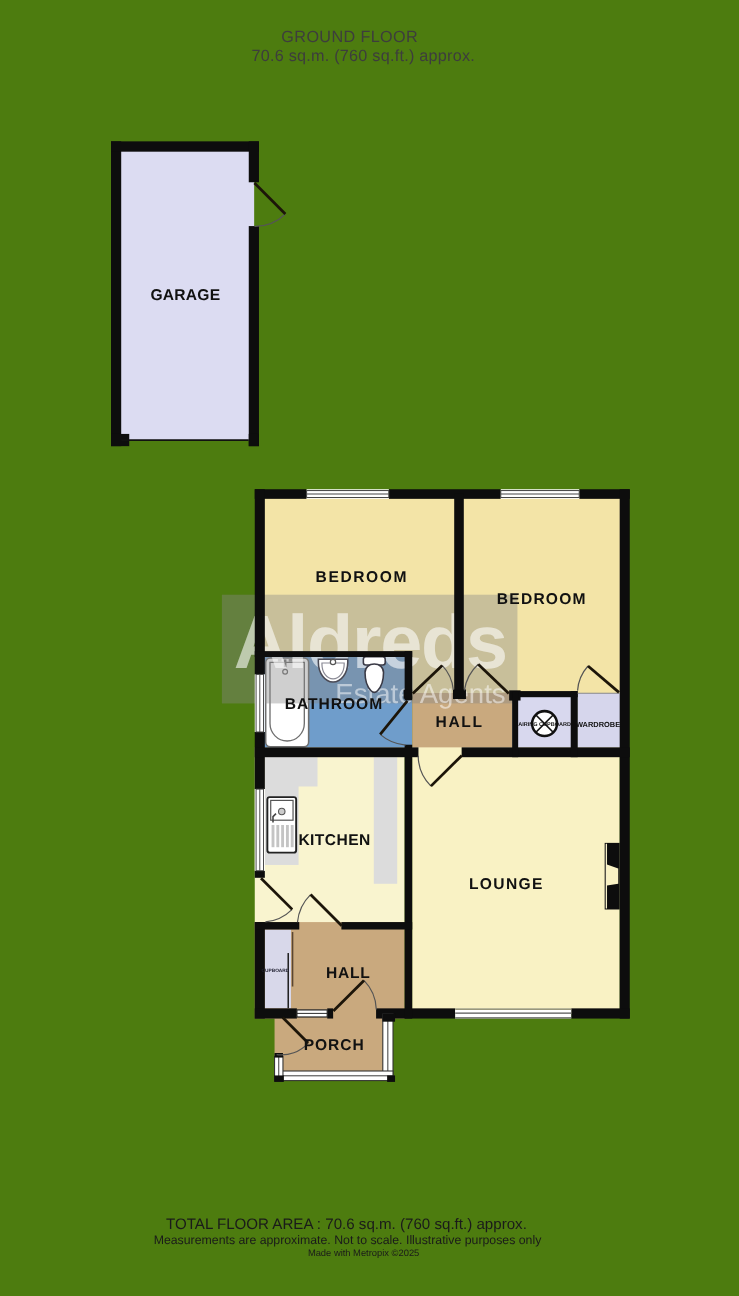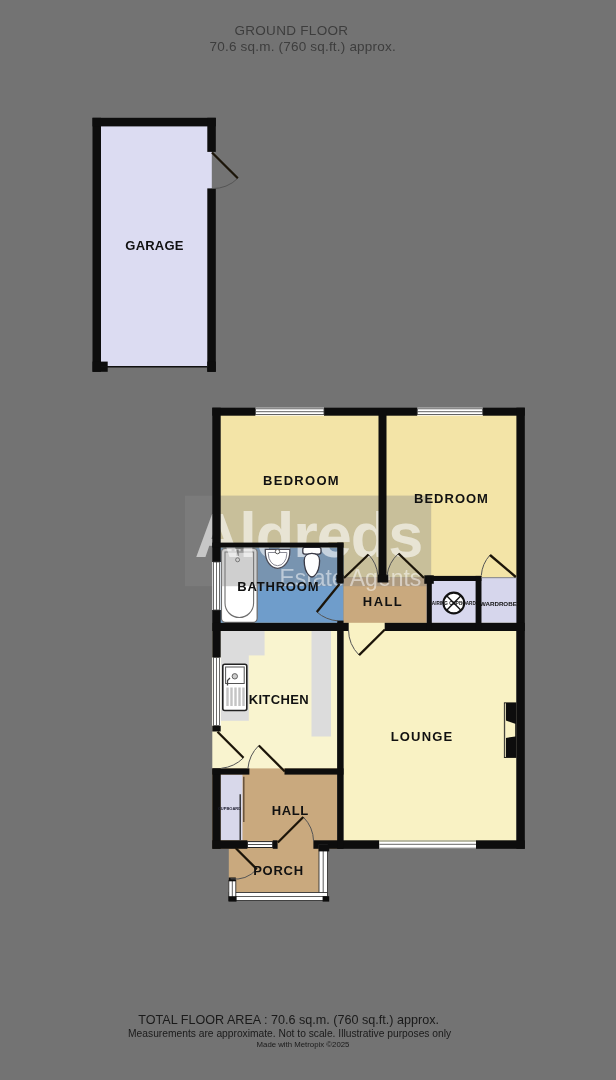--- a/index.html
+++ b/index.html
@@ -1,16 +1,16 @@
 <!DOCTYPE html>
 <html><head>
 <meta charset="utf-8">
 <style>
   html,body{margin:0;padding:0;background:#ffffff;}
-  .page{position:relative;width:616px;height:1080px;background:#737373;overflow:hidden;
+  .page{position:relative;width:616px;height:1080px;background:#4d7c0f;overflow:hidden;
         font-family:"Liberation Sans", sans-serif;}
   svg{position:absolute;left:0;top:0;}
   text{font-family:"Liberation Sans", sans-serif;}
   .rl{font-weight:bold;fill:#111111;font-size:13px;}
 </style>
 </head>
 <body>
 <div class="page">
 <svg width="616" height="1080" viewBox="0 0 616 1080">
 

